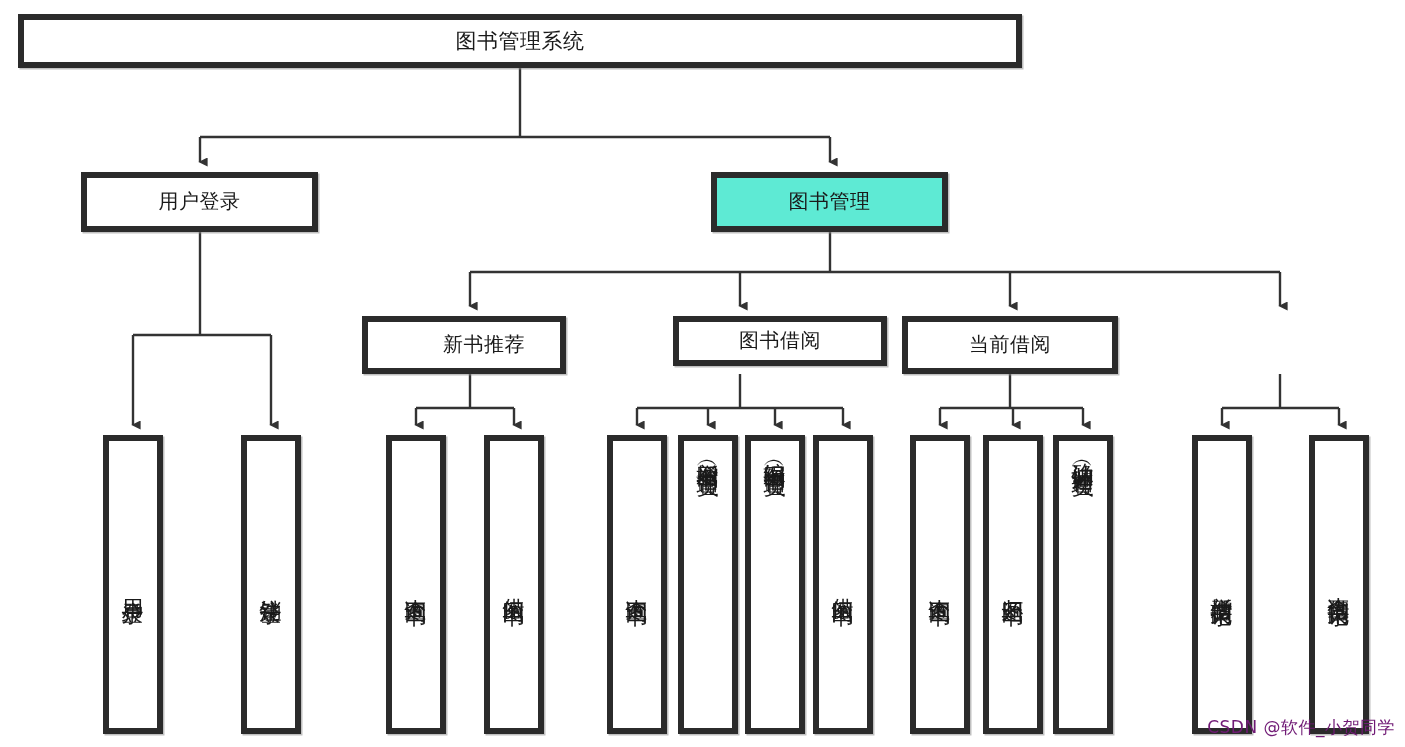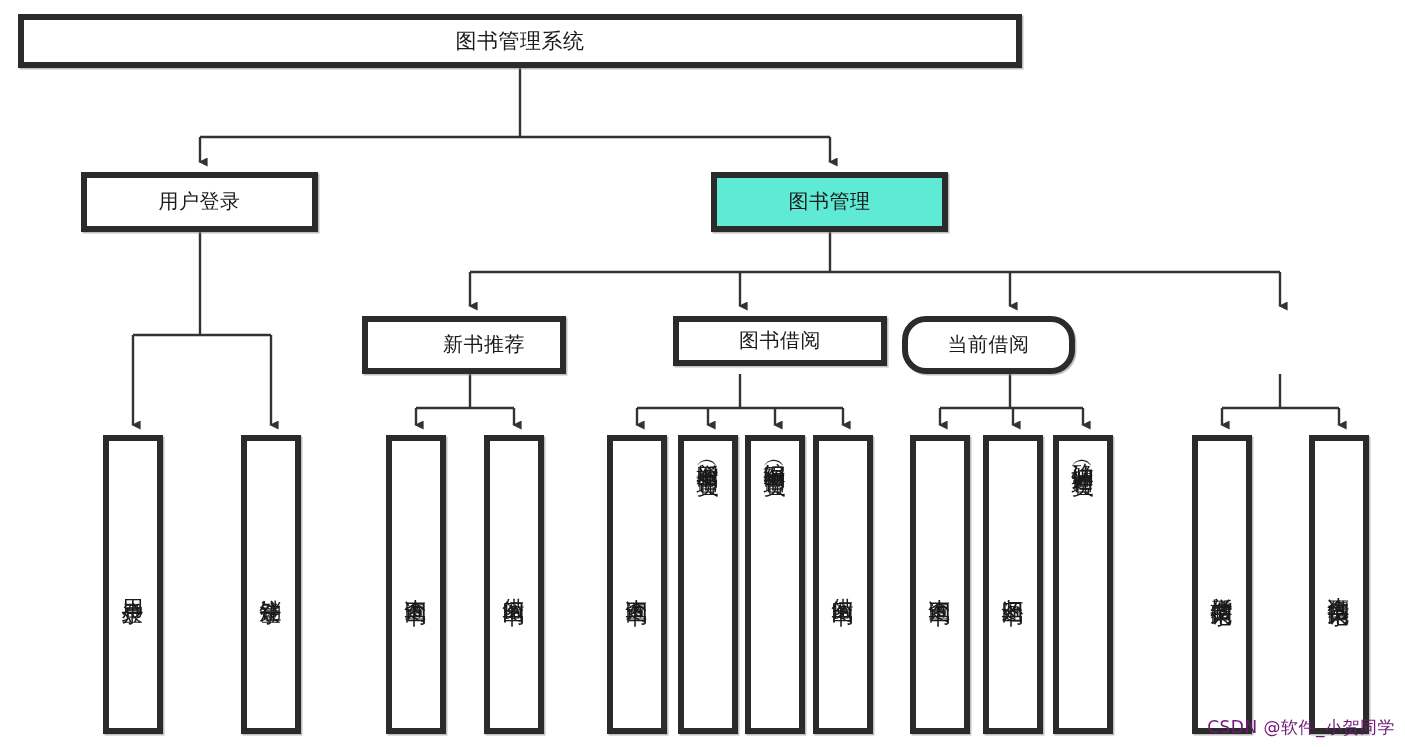--- a/index.html
+++ b/index.html
@@ -148,21 +148,21 @@
   <div class="node horiz" style="left: 711px; top: 172px; width: 237px; height: 60px; border-color: rgb(43, 43, 43); background: #5eead4;">
     <span class="node-label" style="color: rgb(26, 26, 26);">图书管理</span>
   </div>
 
   <div class="node horiz" style="left: 362px; top: 316px; width: 204px; height: 58px; border-color: rgb(43, 43, 43); background: rgb(255, 255, 255); padding-left: 40px;">
     <span class="node-label" style="color: rgb(26, 26, 26);">新书推荐</span>
   </div>
   <div class="node horiz" style="left: 633px; top: 316px; width: 214px; height: 50px; border-color: rgb(43, 43, 43); background: rgb(255, 255, 255); margin-left: 40px;">
     <span class="node-label" style="color: rgb(26, 26, 26);">图书借阅</span>
   </div>
-  <div class="node horiz" style="left: 902px; top: 316px; width: 173px; height: 58px; border-color: rgb(43, 43, 43); background: rgb(255, 255, 255); border-radius: 24px;">
+  <div class="node horiz" style="left: 902px; top: 316px; width: 216px; height: 58px; border-color: rgb(43, 43, 43); background: rgb(255, 255, 255);">
     <span class="node-label" style="color: rgb(26, 26, 26);">当前借阅</span>
   </div>
 
   <div class="node vert centered" style="left: 103px; top: 435px; width: 60px; height: 299px; border-color: rgb(43, 43, 43); background: rgb(255, 255, 255);">
     <span class="node-label" style="color: rgb(26, 26, 26);">用户登录</span>
   </div>
   <div class="node vert centered" style="left: 241px; top: 435px; width: 60px; height: 299px; border-color: rgb(43, 43, 43); background: rgb(255, 255, 255);">
     <span class="node-label" style="color: rgb(26, 26, 26);">注销登录</span>
   </div>
   <div class="node vert centered" style="left: 386px; top: 435px; width: 60px; height: 299px; border-color: rgb(43, 43, 43); background: rgb(255, 255, 255);">

